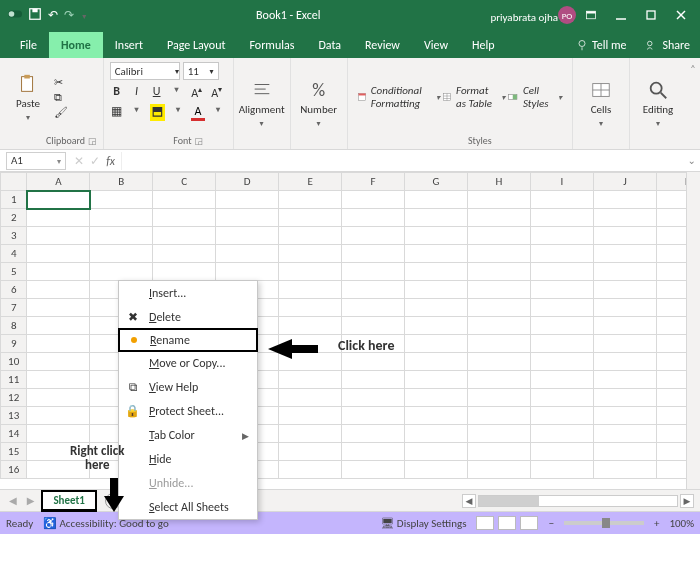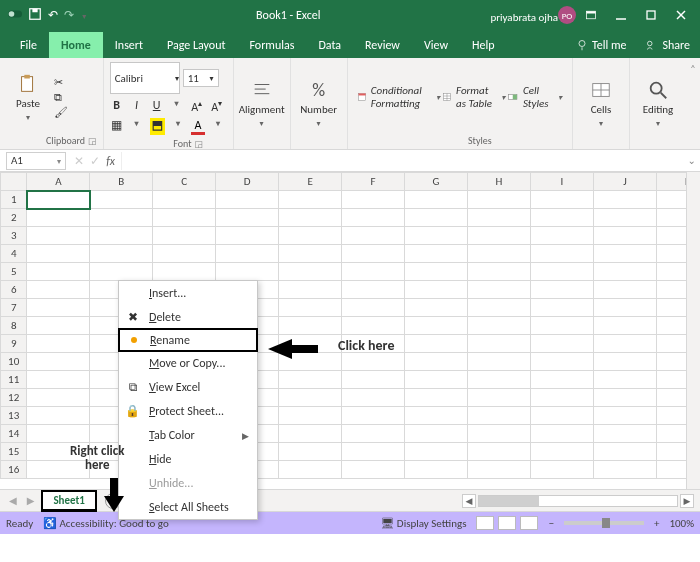--- a/index.html
+++ b/index.html
@@ -28,21 +28,21 @@
 .group .body { flex: 1; display: flex; align-items: center; gap: 4px; }
 .group .label { text-align: center; font-size: 10px; color: #666; padding-top: 2px; display: flex; justify-content: center; align-items: center; gap: 3px; margin-left: 40px; }
 .mini-launcher { font-size: 9px; color: #888; }
 
 .bigbtn { display: flex; flex-direction: column; align-items: center; justify-content: center; width: 44px; height: 60px; gap: 2px; font-size: 11px; }
 .bigbtn svg { width: 22px; height: 22px; }
 .smallstack { display: flex; flex-direction: column; gap: 2px; }
 .smallstack span { font-size: 11px; }
 
 .fontrow { display: flex; gap: 3px; align-items: center; }
-.fontname { width: 70px; height: 32px; border: 1px solid #c7c7c7; background: #fff; font-size: 11px; padding: 0 4px; display:flex; align-items:center; justify-content:space-between;gap:32px; }
+.fontname { width: 70px; height: 18px; border: 1px solid #c7c7c7; background: #fff; font-size: 11px; padding: 0 4px; display:flex; align-items:center; justify-content:space-between;gap:32px; }
 .fontsize { width: 36px; height: 18px; border: 1px solid #c7c7c7; background: #fff; font-size: 11px; padding: 0 4px; display:flex; align-items:center; justify-content:space-between;}
 .fontbtns { display: flex; gap: 6px; font-size: 12px; font-weight: bold; }
 .fontbtns span { min-width: 14px; text-align: center; }
 .caret::after { content: "▾"; font-size: 8px; color: #666; margin-left: 2px; }
 
 .styleslist { display: flex; flex-direction: row; gap: 3px; font-size: 11px; padding: 0 4px; font-style: italic; }
 .styleslist .row { display: flex; align-items: center; gap: 5px; }
 .styleslist svg { width: 14px; height: 14px; }
 
 
@@ -600,21 +600,21 @@
         <span class="dot"></span>
       </span>
       <span><span class="underline-access">R</span><span>ename</span></span>
     </div>
   <div class="item">
       <span class="ic"></span>
       <span><span class="underline-access">M</span><span>ove or Copy...</span></span>
     </div>
   <div class="item">
       <span class="ic">⧉</span>
-      <span><span class="underline-access">V</span><span>iew Excel</span></span>
+      <span><span class="underline-access">V</span><span>iew Help</span></span>
     </div>
   <div class="item">
       <span class="ic">🔒</span>
       <span><span class="underline-access">P</span><span>rotect Sheet...</span></span>
     </div>
   <div class="item">
       <span class="ic"></span>
       <span><span class="underline-access">T</span><span>ab Color</span></span>
       <span class="arrow">▶</span>
     </div>

